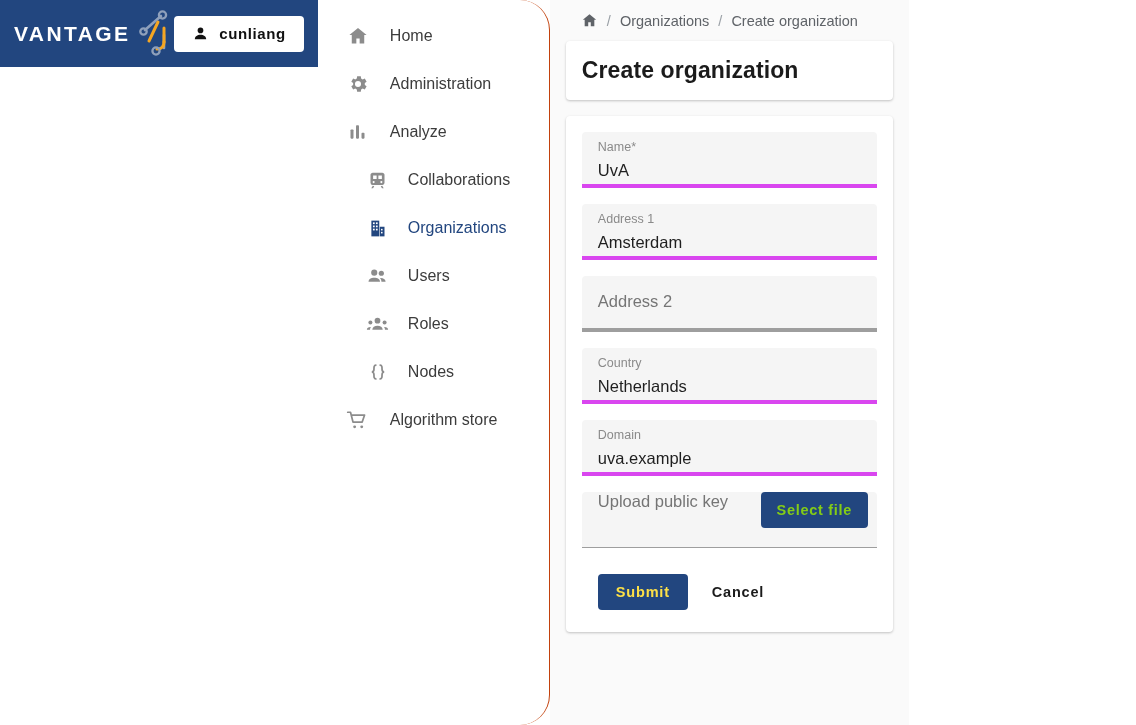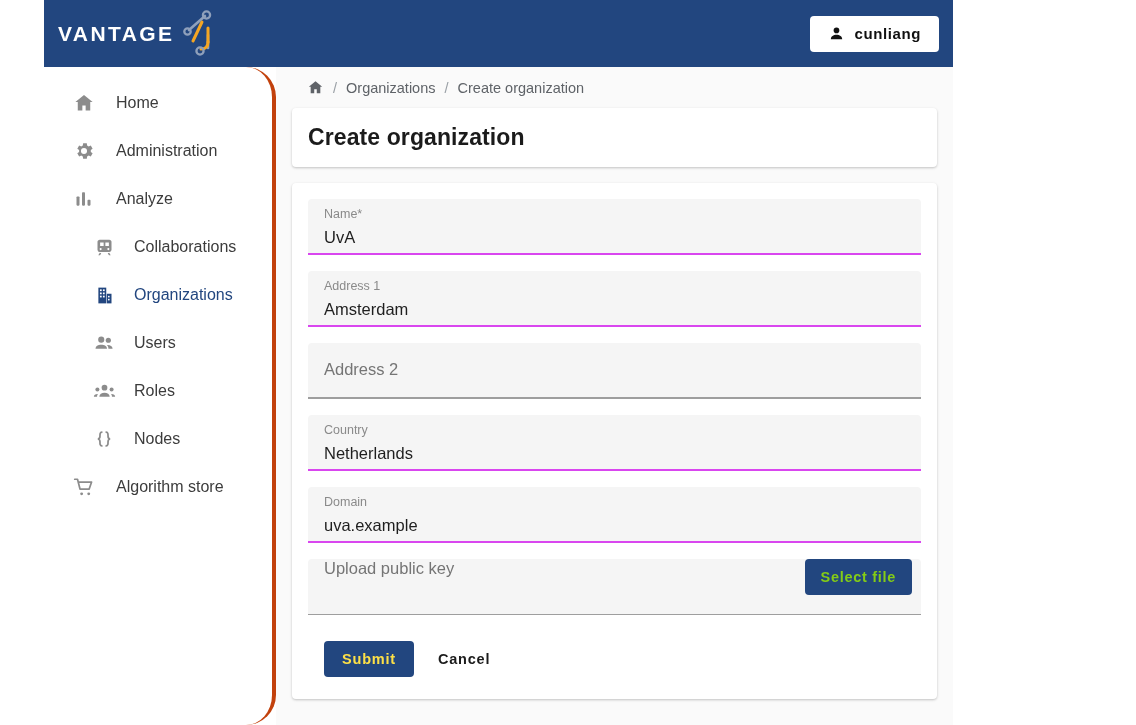--- a/index.html
+++ b/index.html
@@ -4,21 +4,21 @@
 <style>
   * { box-sizing: border-box; }
   html, body {
     margin: 0; padding: 0;
     width: 1136px; height: 725px;
     font-family: "Liberation Sans", sans-serif;
     background: #ffffff;
     overflow: hidden;
   }
 
-  .app { width: 909px; height: 725px; display: flex; flex-direction: column; margin-left: 44px; }
+  .app { width: 909px; height: 725px; display: flex; flex-direction: row; }
 
   
   .topbar {
     height: 67px;
     background: #22467f;
     display: flex;
     align-items: center;
     justify-content: space-between;
     padding: 0 14px 0 14px;
     flex: 0 0 67px;
@@ -51,21 +51,21 @@
   .user-btn svg { display: block; }
 
   
   .body { flex: 1 1 auto; display: flex; min-height: 0; }
 
   
   .sidebar {
     width: 232px;
     flex: 0 0 232px;
     background: #ffffff;
-    border-right: 4px solid #c2410c;
+    border-right: 1px solid #c2410c;
     padding-top: 12px;
     border-radius: 30px;
   }
   .nav-item {
     display: flex;
     align-items: center;
     height: 48px;
     padding-left: 28px;
     gap: 20px;
     cursor: pointer;
@@ -117,21 +117,21 @@
     font-weight: bold;
     color: #1b1b1b;
     letter-spacing: .1px;
   }
 
   .form-card { margin-top: 16px; padding: 16px 16px 22px 16px; }
 
   
   .field {
     background: #f5f5f5;
-    border-bottom: 2px solid #d946ef;
+    border-bottom: 4px solid #d946ef;
     border-radius: 4px 4px 0 0;
     height: 56px;
     padding: 9px 16px 0 16px;
     position: relative;
     cursor: text;
     margin-bottom: 16px;
   }
   .field.empty { border-bottom-color: #9e9e9e; display: flex; align-items: center; padding-top: 0; }
   .field-label {
     display: block;

